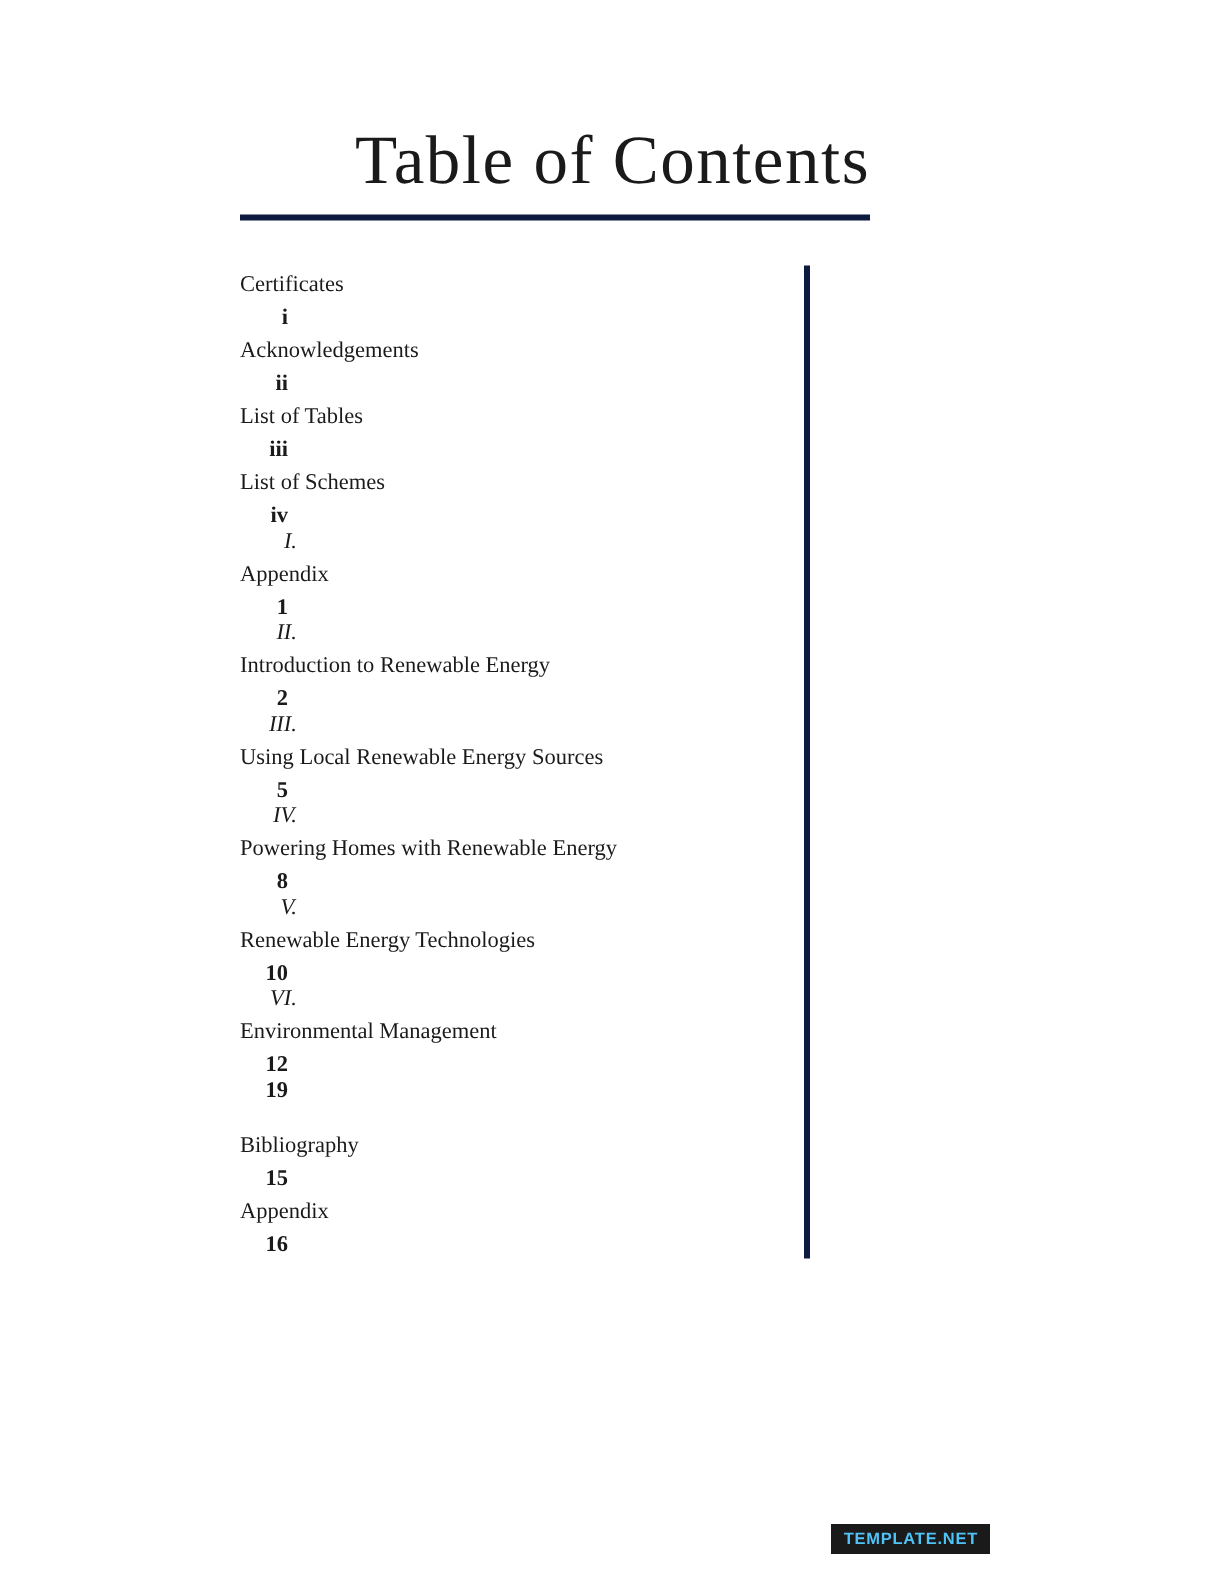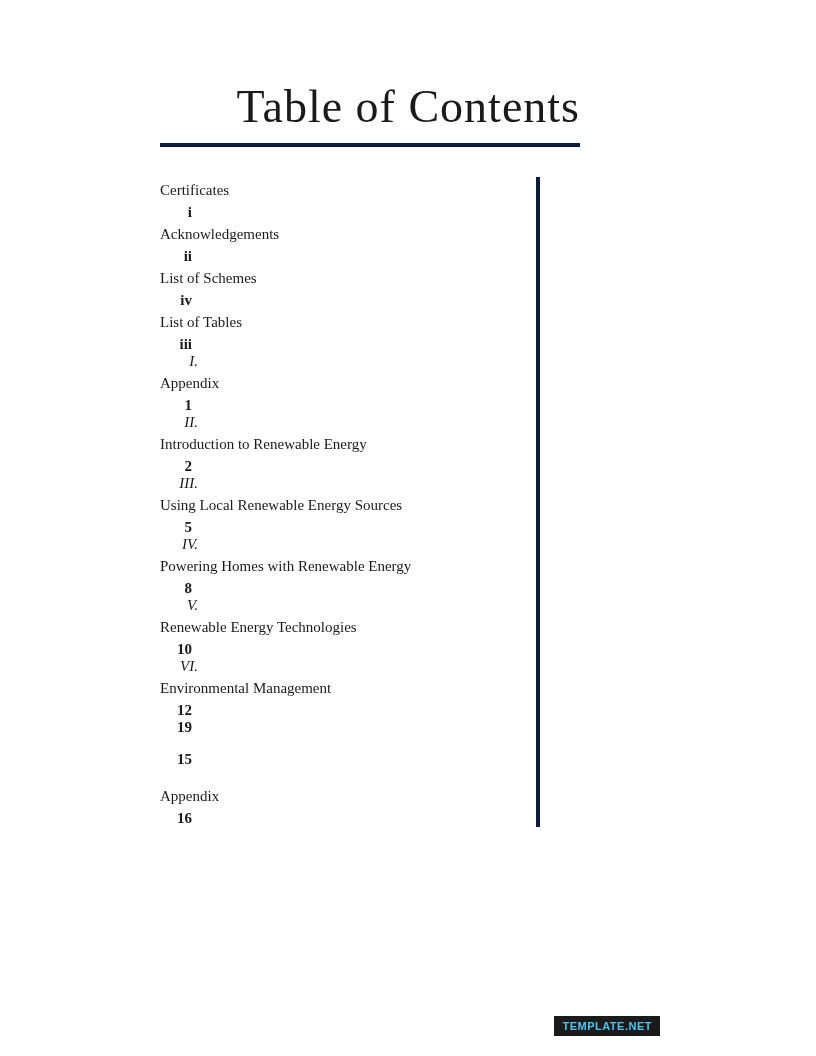--- a/index.html
+++ b/index.html
@@ -136,27 +136,27 @@
           <div class="toc-title">Certificates</div>
           <div class="toc-page">i</div>
         </div>
         <div class="toc-row">
           <div class="toc-number"></div>
           <div class="toc-title">Acknowledgements</div>
           <div class="toc-page">ii</div>
         </div>
         <div class="toc-row">
           <div class="toc-number"></div>
+          <div class="toc-title">List of Tables</div>
+          <div class="toc-page">iii</div>
+        </div>
+        <div class="toc-row">
+          <div class="toc-number"></div>
           <div class="toc-title">List of Schemes</div>
           <div class="toc-page">iv</div>
-        </div>
-        <div class="toc-row">
-          <div class="toc-number"></div>
-          <div class="toc-title">List of Tables</div>
-          <div class="toc-page">iii</div>
         </div>
         <div class="toc-row">
           <div class="toc-number">I.</div>
           <div class="toc-title">Appendix</div>
           <div class="toc-page">1</div>
         </div>
         <div class="toc-row">
           <div class="toc-number">II.</div>
           <div class="toc-title">Introduction to Renewable Energy</div>
           <div class="toc-page">2</div>
@@ -180,20 +180,21 @@
           <div class="toc-number">VI.</div>
           <div class="toc-title">Environmental Management</div>
           <div class="toc-page">12</div>
         </div>
         <div class="toc-row">
           <div class="toc-number"></div>
           <div class="toc-page">19</div>
         </div>
         <div class="toc-row">
           <div class="toc-number"></div>
+          <div class="toc-title">Bibliography</div>
           <div class="toc-page">15</div>
         </div>
         <div class="toc-row">
           <div class="toc-number"></div>
           <div class="toc-title">Appendix</div>
           <div class="toc-page">16</div>
         </div>
       </div>
   </div>
 

